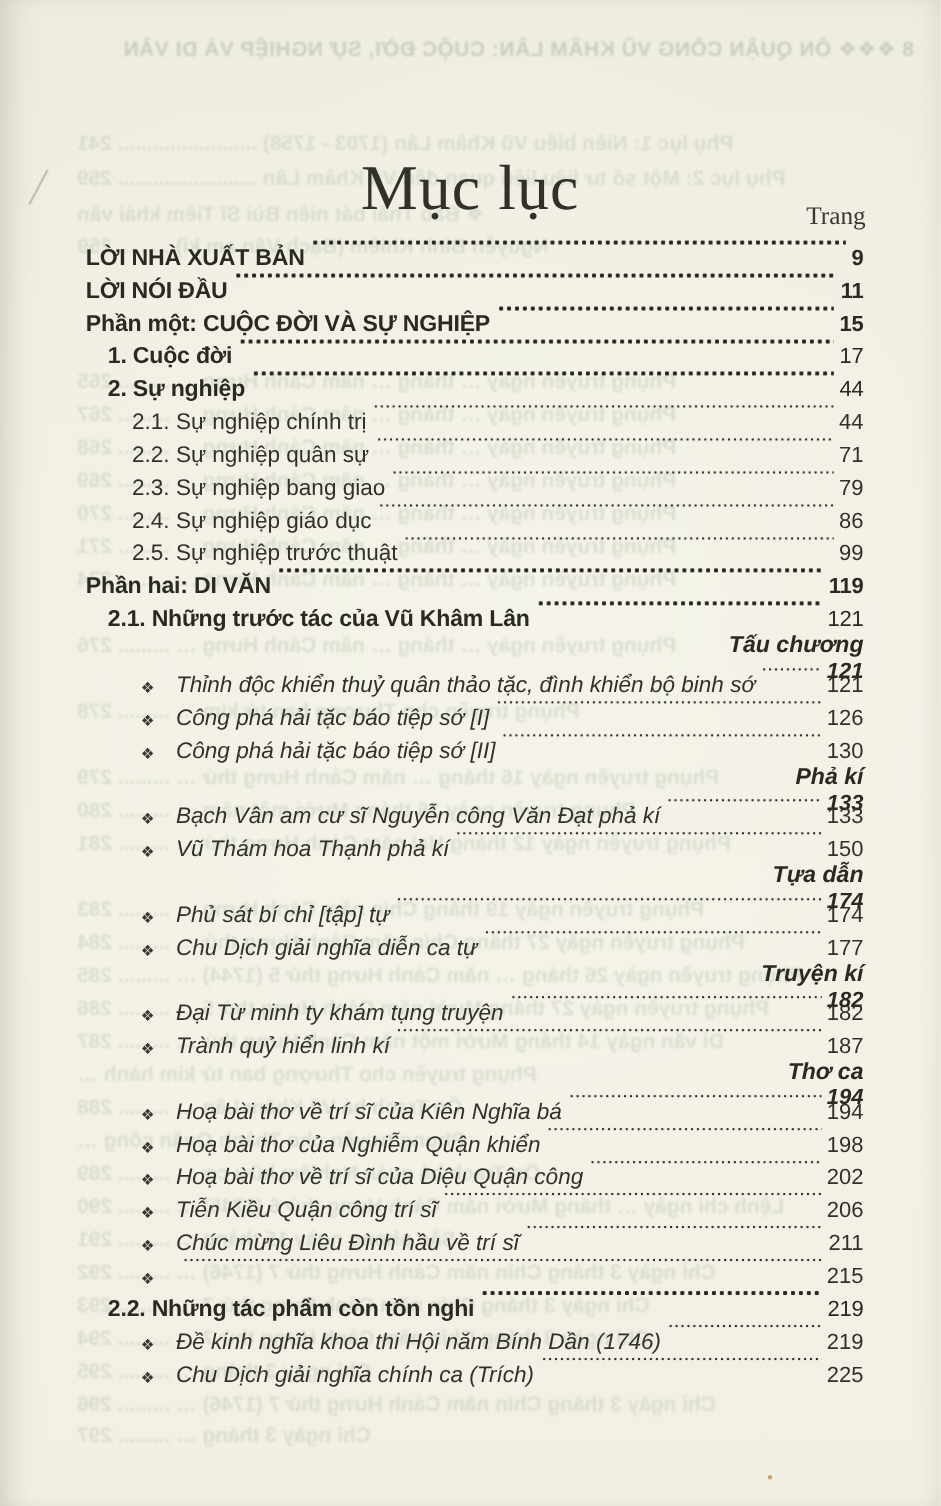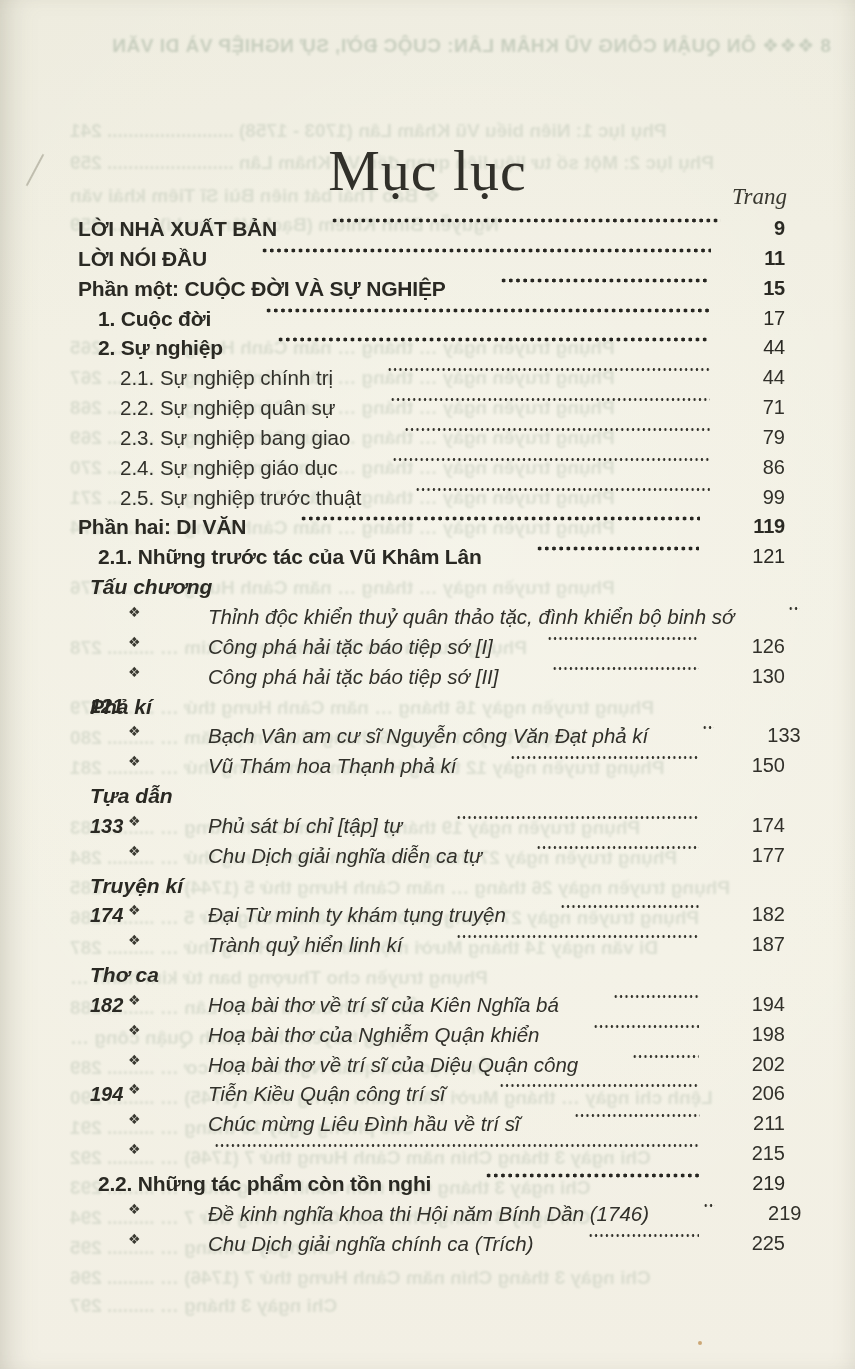--- a/index.html
+++ b/index.html
@@ -44,26 +44,26 @@
   
   .title{
     position:absolute;top:98px;left:0;width:100%;
     text-align:center;
     font-family:"Liberation Serif","DejaVu Serif",serif;
     font-size:58px;font-weight:500;color:#31302a;letter-spacing:1px;
   }
   .trang{
     position:absolute;top:184px;right:68px;
     font-family:"Liberation Serif","DejaVu Serif",serif;
-    font-style:italic;font-size:23px;color:#393830;
+    font-size:23px;color:#393830;
   }
   .toc{position:absolute;top:217px;left:78px;right:70px;}
   .toc-row{
-    height:29.85px;display:flex;align-items:flex-start;
-    color:#2a2923;white-space:nowrap;gap:48px;
+    height:29.85px;display:flex;align-items:flex-end;
+    color:#2a2923;white-space:nowrap;
   }
   .toc-row .label{flex:0 0 auto;}
   .leader{
     flex:1 1 auto;min-width:12px;height:9px;align-self:baseline;
     margin:0 5px 0 6px;
     background-image:radial-gradient(circle,#2e2d26 1.05px,rgba(0,0,0,0) 1.45px);
     background-size:5.4px 9px;background-position:left bottom 1px;background-repeat:repeat-x;
   }
   .pagenum{flex:0 0 auto;font-size:20px;}
   

